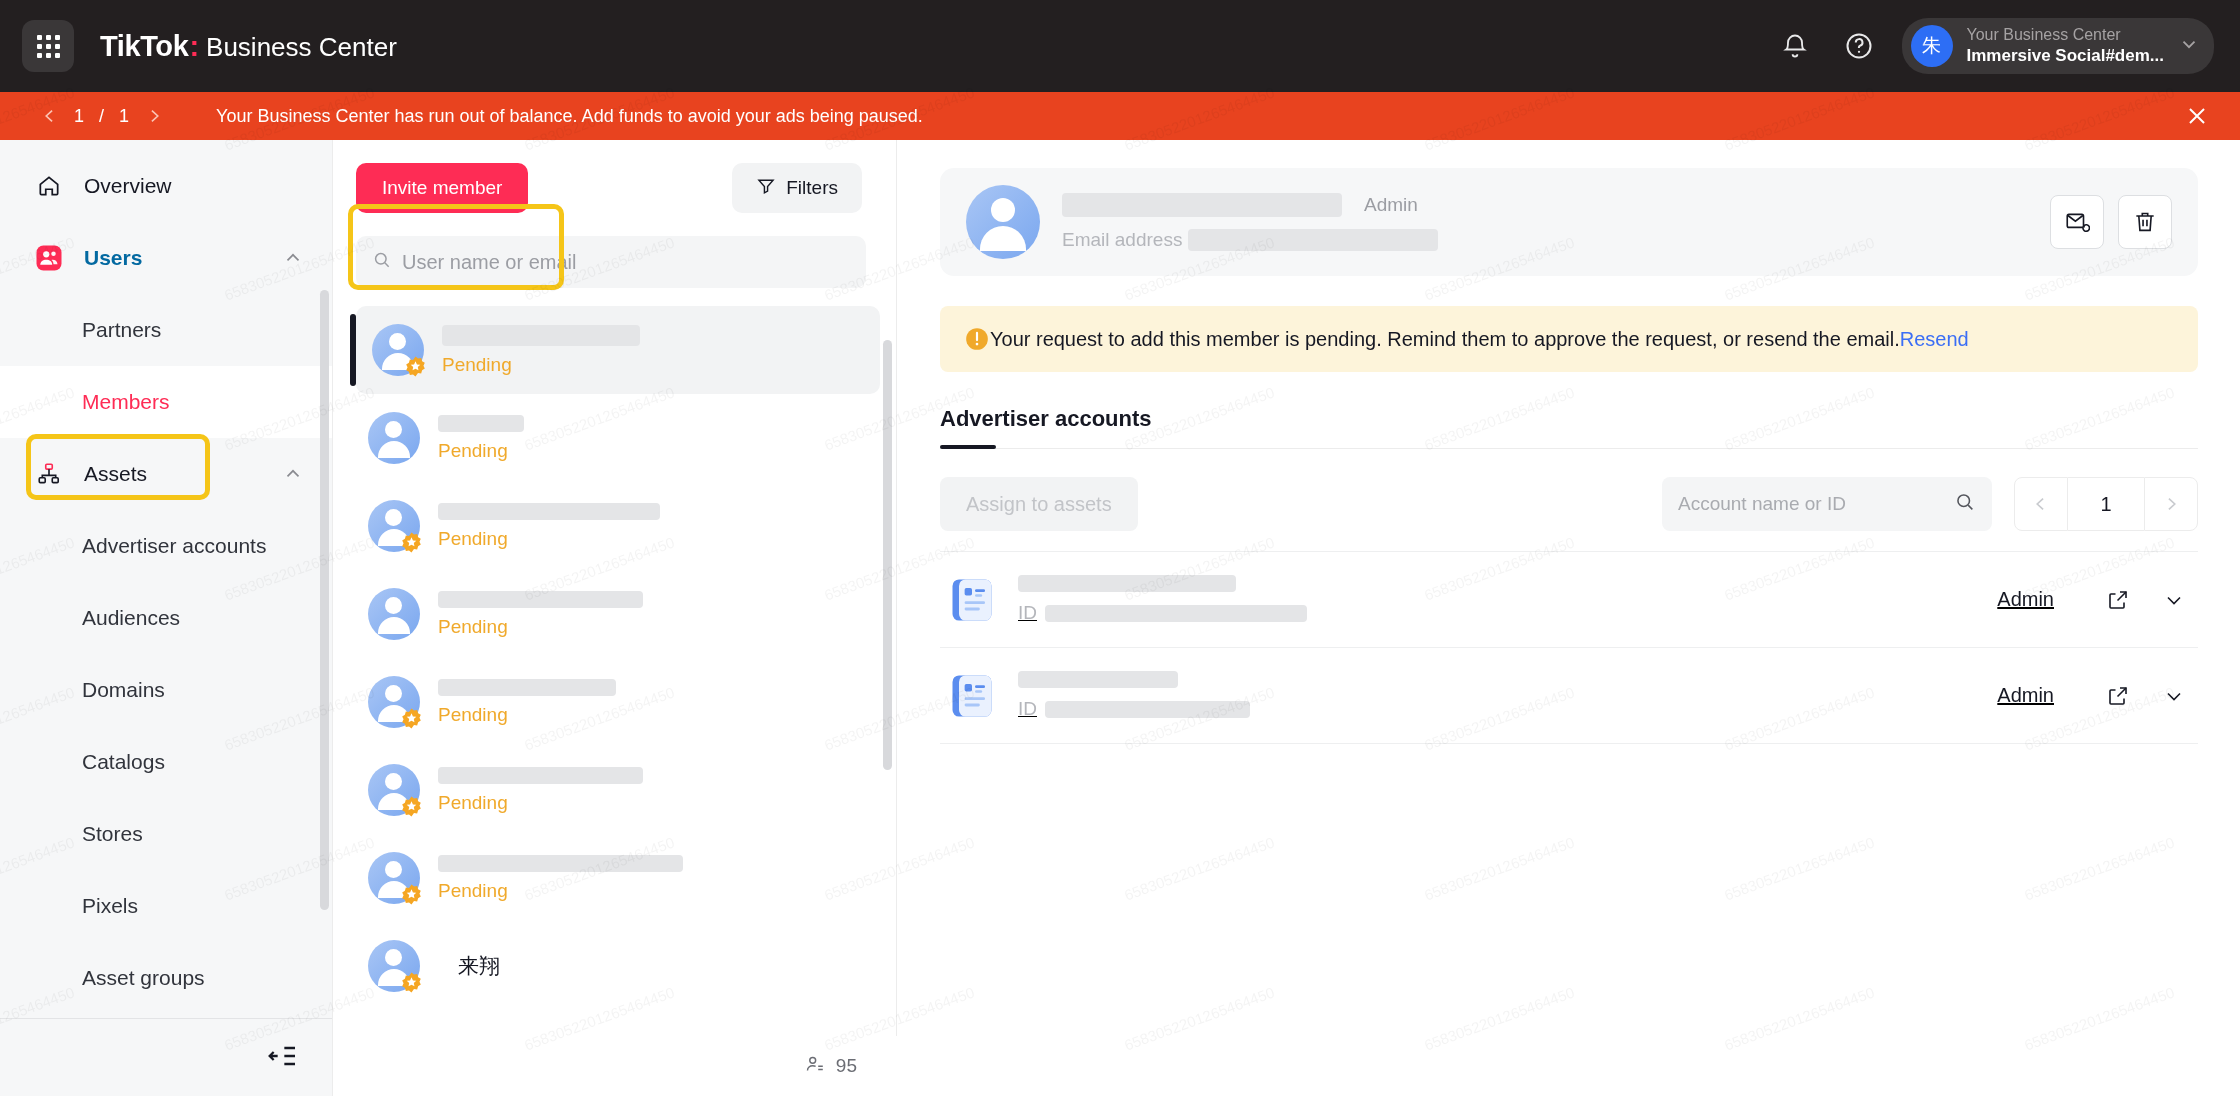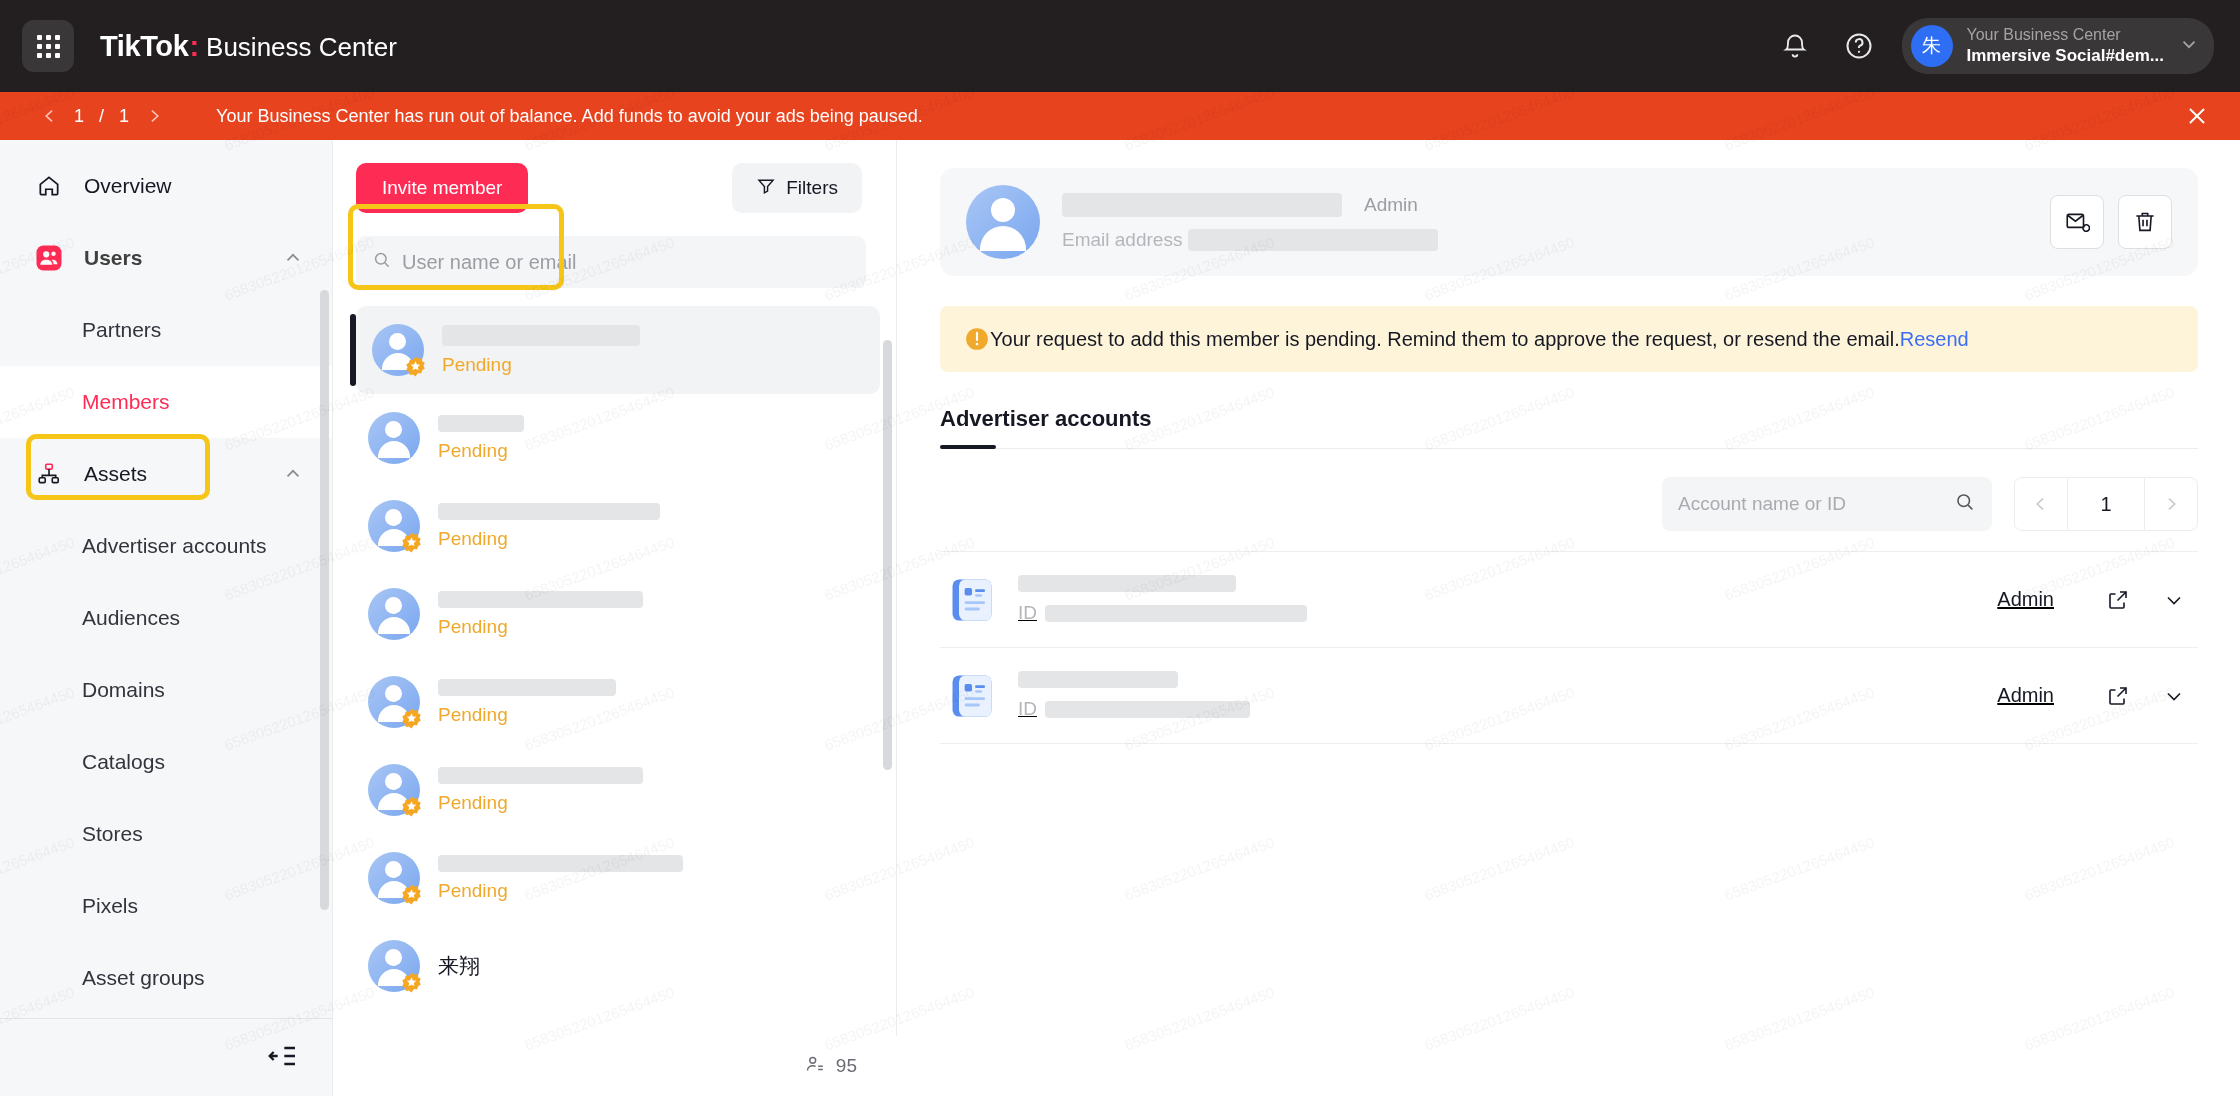--- a/index.html
+++ b/index.html
@@ -68,21 +68,21 @@
     background: #f6f7f8; border-right: 1px solid #ececec;
     overflow: hidden;
   }
   .side-scroll { position: relative; height: 900px; padding-top: 10px; }
   .nav-item {
     display: flex; align-items: center; height: 72px; padding: 0 28px 0 34px;
     font-size: 21px; color: #161823; cursor: pointer; position: relative;
   }
   .nav-item .nav-ico { width: 30px; margin-right: 20px; display: flex; align-items: center; justify-content: center; }
   .nav-item.group > span.nav-label { font-weight: 500; }
-  .nav-item.active-group span.nav-label { color: #404040; font-weight: bold; }
+  .nav-item.active-group span.nav-label { color: #0369a1; font-weight: bold; }
   .nav-chevron { margin-left: auto; color: #8a8b91; display:flex; }
   .nav-sub {
     display: flex; align-items: center; height: 72px; padding-left: 82px;
     font-size: 21px; color: #31343c; cursor: pointer; position: relative;
   }
   .nav-sub.selected { background: #ffffff; color: #fe2c55; }
   .hl-box {
     position: absolute; border: 5px solid #f5c518; border-radius: 10px; pointer-events: none;
   }
   .side-footer {
@@ -144,21 +144,21 @@
   .avatar-circ .body { width: 32px; height: 17px; border-radius: 16px 16px 0 0; background: #ffffff; position: absolute; bottom: 6px; left: 10px; }
   .badge-star {
     position: absolute; right: -3px; bottom: -2px; width: 23px; height: 23px;
   }
   .member-meta { flex: 1; min-width: 0; }
   .redact {
     background: #e4e5e7; border-radius: 4px; height: 17px; display: block;
   }
   .redact.tall { height: 21px; }
   .status-pending { color: #f0a92b; font-size: 19px; margin-top: 8px; }
-  .member-name-cn { font-size: 21px; color: #161823; font-weight: 500; }
+  .member-name-cn { font-size: 21px; color: #161823; font-weight: 500; margin-left: 20px; }
   .list-footer {
     position: absolute; bottom: 0; left: 0; width: 563px; height: 60px;
     display: flex; align-items: center; justify-content: flex-end; padding-right: 40px;
     gap: 10px; color: #6b6d74; font-size: 19px; background: #ffffff;
   }
   .list-scrollbar {
     position: absolute; top: 200px; right: 4px; width: 9px; height: 430px;
     background: #d8d9dc; border-radius: 5px;
   }
 
@@ -646,20 +646,21 @@
       </span>
       <span>Your request to add this member is pending. Remind them to approve the request, or resend the email.</span>
       <span class="pn-link">Resend</span>
     </div>
 
     <div class="tabs">
       <div class="tab active">Advertiser accounts</div>
     </div>
 
     <div class="table-toolbar">
+      <button class="assign-btn">Assign to assets</button>
       <div class="tt-right">
         <div class="acct-search">
           <input type="text" placeholder="Account name or ID" style="">
           <span>
             <svg width="22" height="22" viewBox="0 0 24 24" fill="none" stroke="#53555c" stroke-width="1.7">
               <circle cx="10.6" cy="10.6" r="6.3"></circle>
                 <path d="M15.4 15.4L20 20"></path>
             </svg>
           </span>
         </div>

